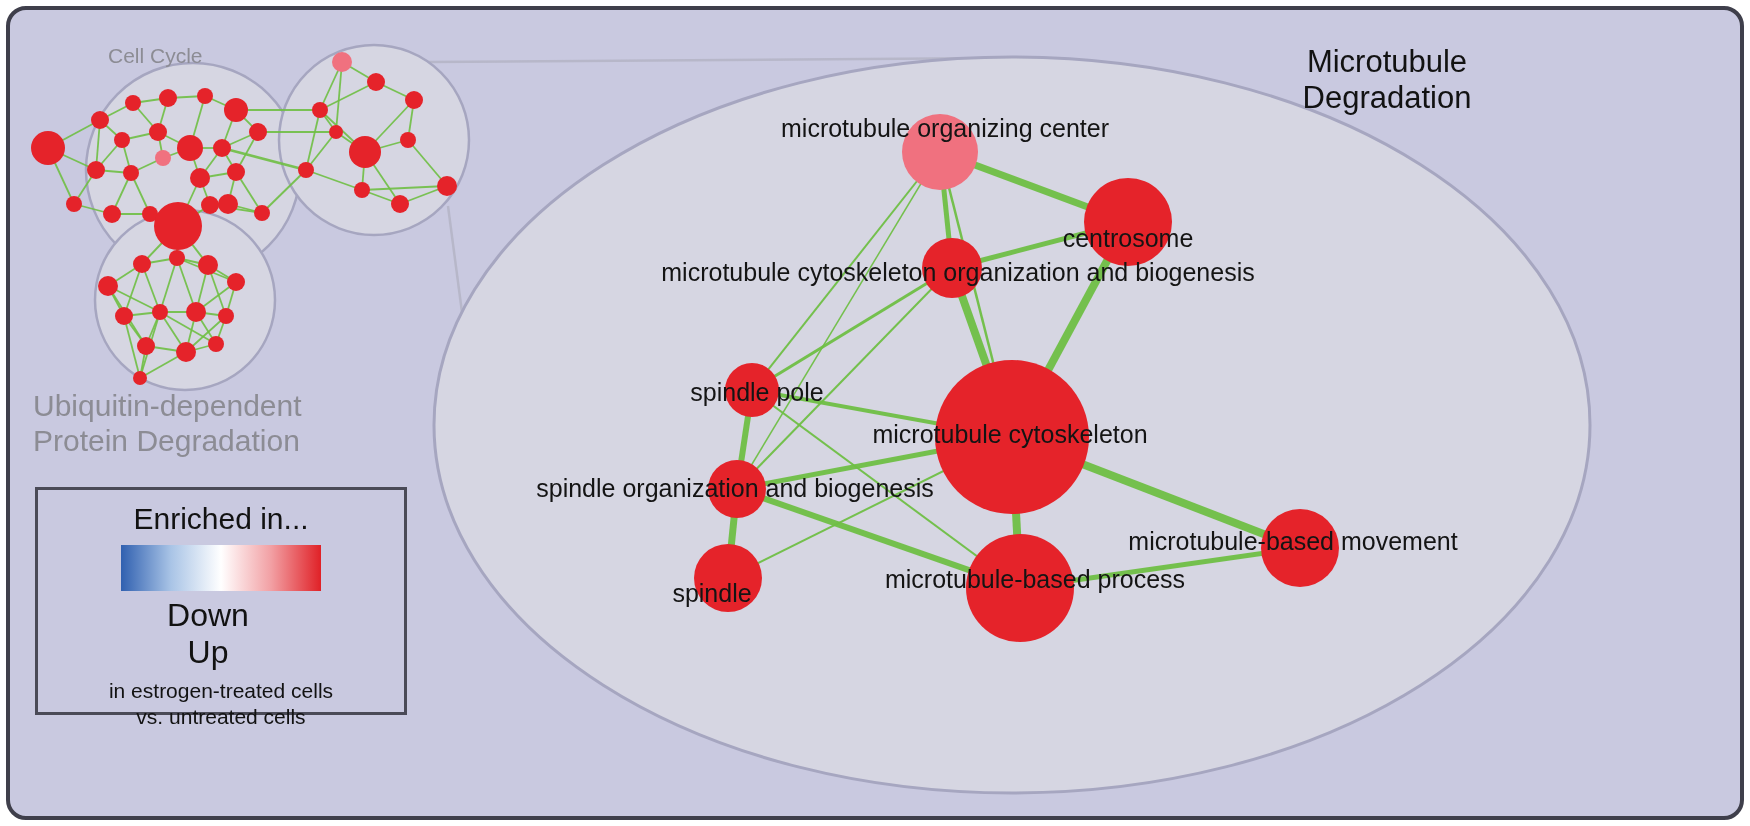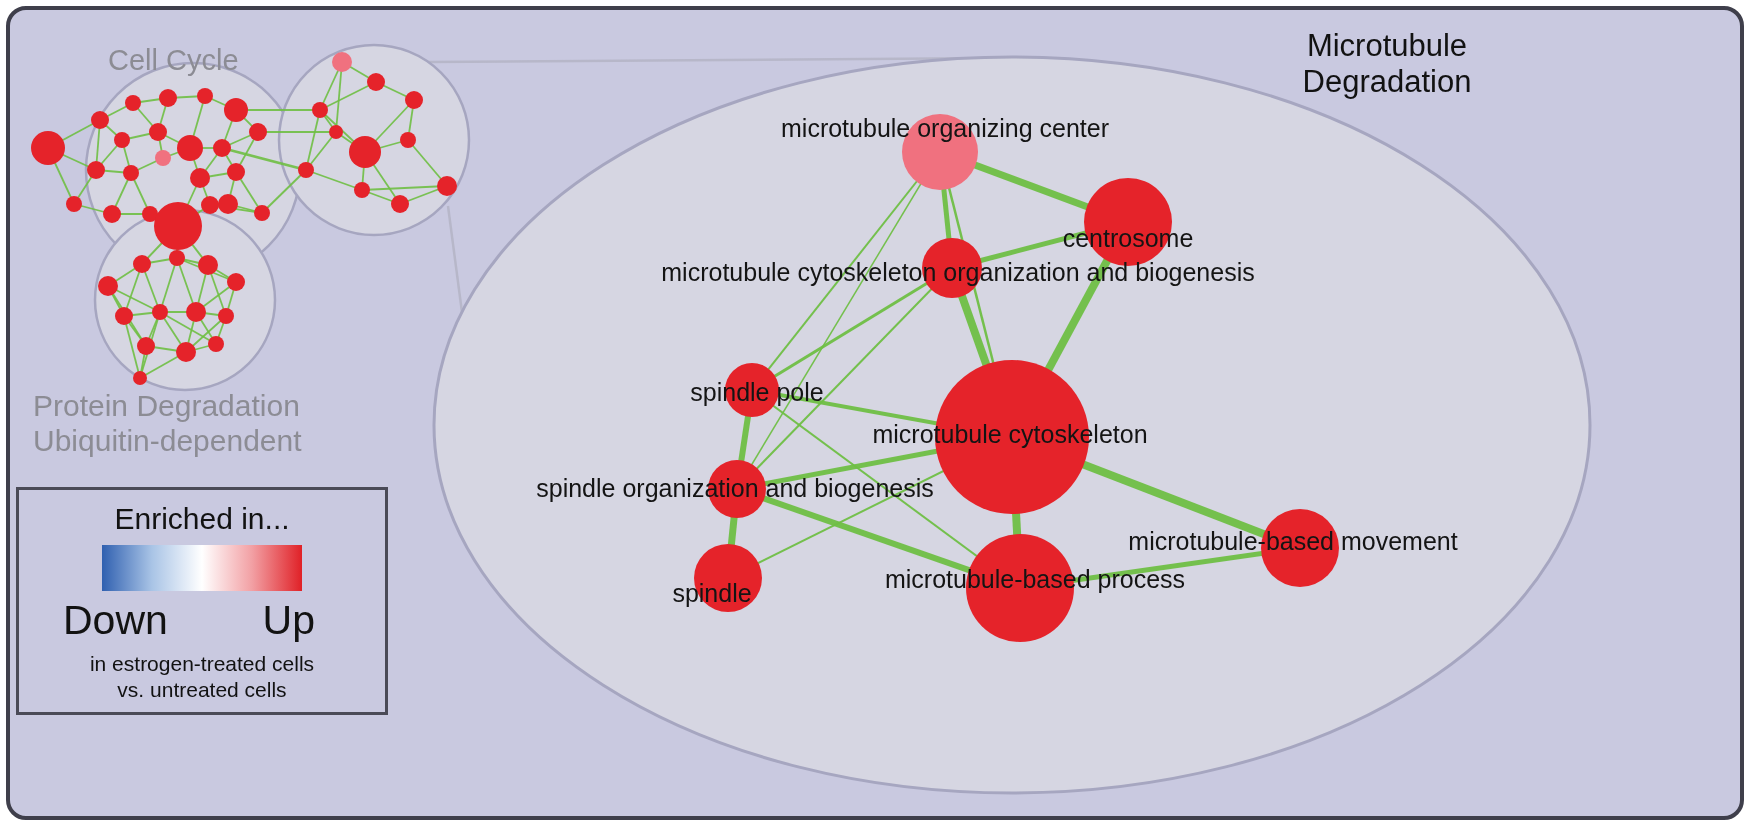--- a/index.html
+++ b/index.html
@@ -6,30 +6,30 @@
   body { font-family: "Liberation Sans", sans-serif; }
   .figure {
     position: relative;
     width: 1750px;
     height: 826px;
     overflow: hidden;
   }
   .figure svg { position: absolute; inset: 0; width: 1750px; height: 826px; display: block; }
   .overlay { position: absolute; white-space: nowrap; }
   .label-gray { color: #8c8c94; }
-  .cell-cycle { left: 108px; top: 44px; font-size: 29px; }
+  .cell-cycle { left: 108px; top: 44px; font-size: 21px; }
   .ubiquitin { left: 33px; top: 388px; font-size: 30px; line-height: 1.18; }
-  .detail-title { left: 1262px; top: 28px; width: 250px; text-align: center; font-size: 31px; line-height: 1.16; color: #121212; }
+  .detail-title { left: 1262px; top: 44px; width: 250px; text-align: center; font-size: 31px; line-height: 1.16; color: #121212; }
   .legend {
-    position: absolute; left: 16px; top: 487px; width: 372px; height: 228px;
+    position: absolute; left: 35px; top: 487px; width: 372px; height: 228px;
     border: 3px solid #4a4a57; box-sizing: border-box; text-align: center; color: #121212;
   }
   .legend-title { margin-top: 12px; font-size: 30px; }
   .legend-gradient { width: 200px; height: 46px; margin: 9px auto 4px auto; }
-  .legend-ends { display: flex; justify-content: space-between; padding: 2px 70px 0 44px; font-size: 41px; }
+  .legend-ends { display: flex; justify-content: space-between; padding: 2px 70px 0 44px; font-size: 32px; flex-direction: column; }
   .legend-caption { margin-top: 7px; font-size: 21px; line-height: 1.25; }
   .node-label { font-family: "Liberation Sans", sans-serif; font-size: 25px; fill: #141414; text-anchor: middle; }
 </style>
 </head>
 <body>
 
 <div class="figure">
   <svg id="net" viewBox="0 0 1750 826">
       <rect x="8" y="8" width="1734" height="810" rx="18" fill="#c9c9e0" stroke="#3f3f4b" stroke-width="4"></rect>
       <line x1="428" y1="62" x2="1005" y2="58" stroke="#b7b7c9" stroke-width="2.5"></line>
@@ -224,22 +224,22 @@
       <text x="1010" y="443" class="node-label">microtubule cytoskeleton</text>
       <text x="735" y="497" class="node-label">spindle organization and biogenesis</text>
       <text x="1293" y="550" class="node-label">microtubule-based movement</text>
       <text x="1035" y="588" class="node-label">microtubule-based process</text>
       <text x="712" y="602" class="node-label">spindle</text>
     </svg>
 
   <div class="overlay label-gray cell-cycle">Cell Cycle</div>
 
   <div class="overlay label-gray ubiquitin">
+    <div>Ubiquitin-dependent</div>
     <div>Protein Degradation</div>
-    <div>Ubiquitin-dependent</div>
   </div>
 
   <div class="overlay detail-title">
     <div>Microtubule</div>
     <div>Degradation</div>
   </div>
 
   <div class="legend">
     <div class="legend-title">Enriched in...</div>
     <div class="legend-gradient" style="background: linear-gradient(90deg, rgb(48, 96, 176), rgb(169, 196, 230), rgb(255, 255, 255), rgb(242, 160, 164), rgb(224, 33, 39));"></div>

